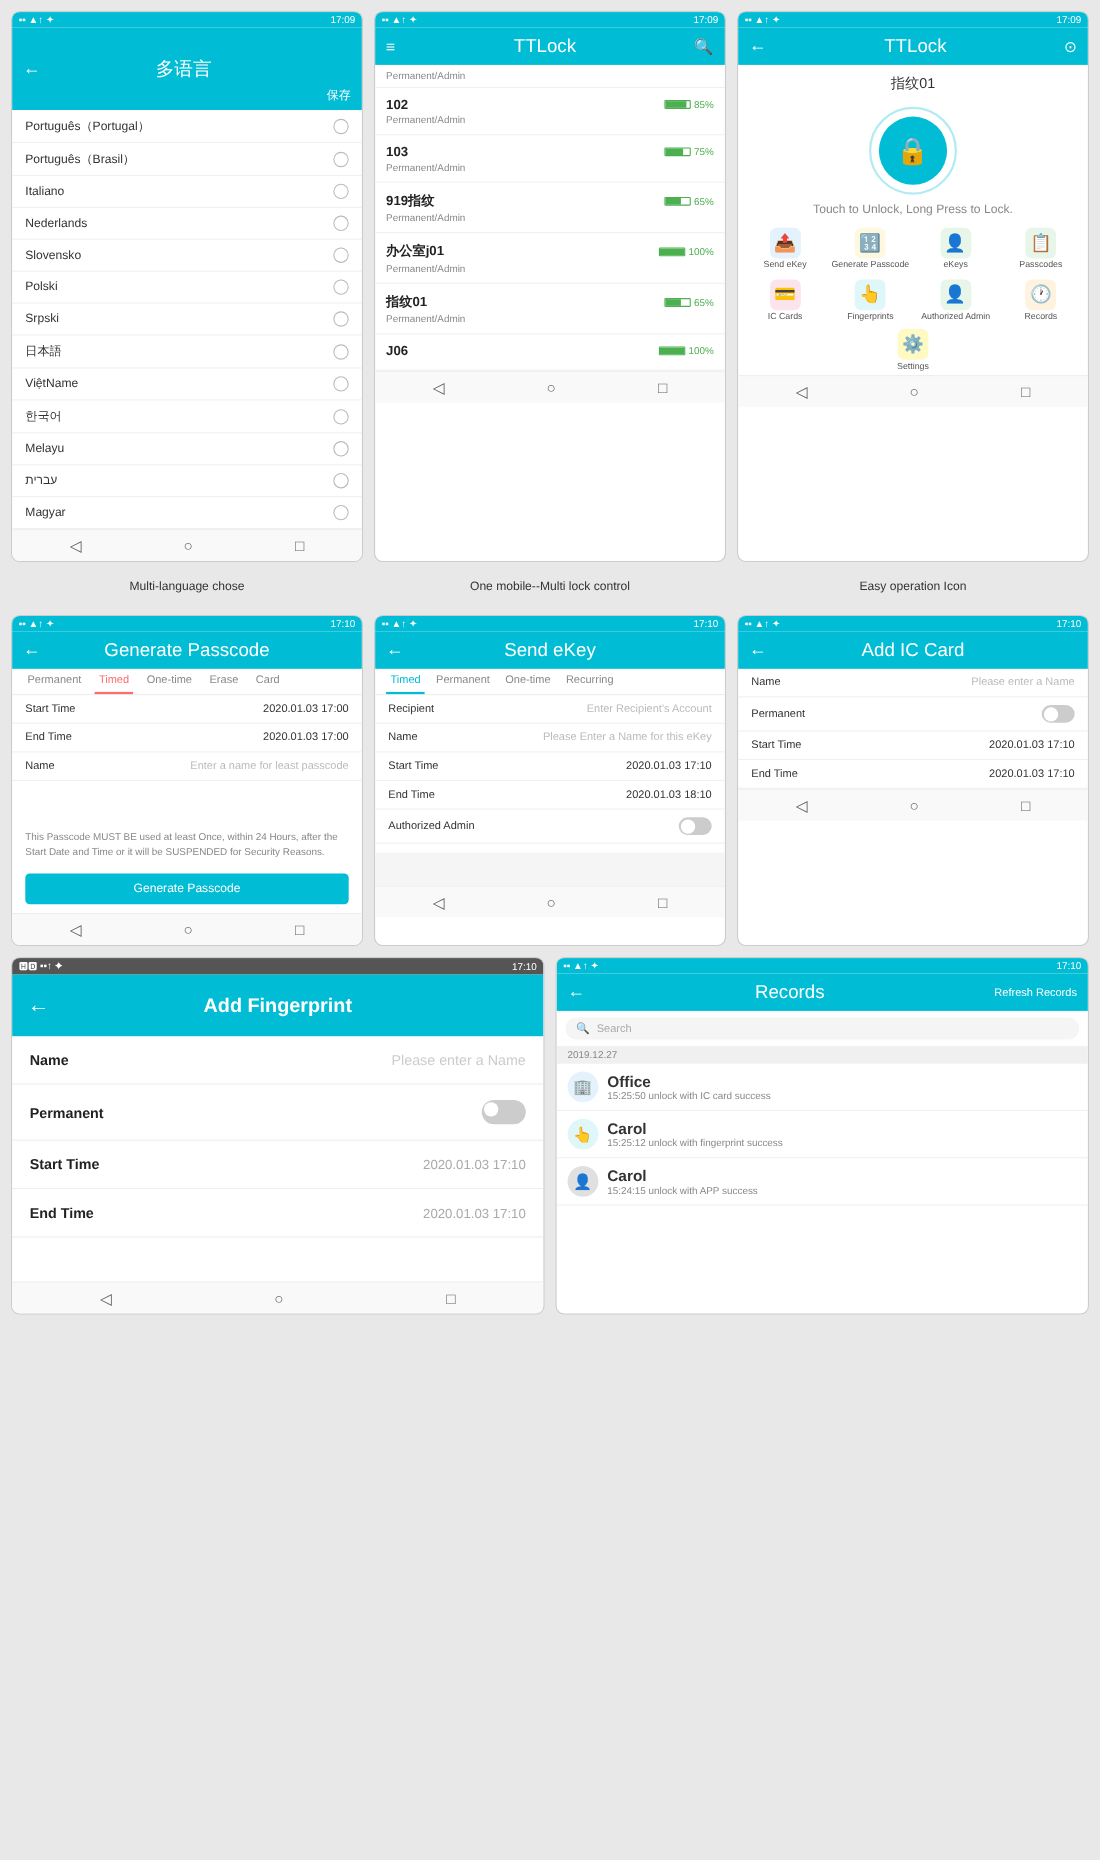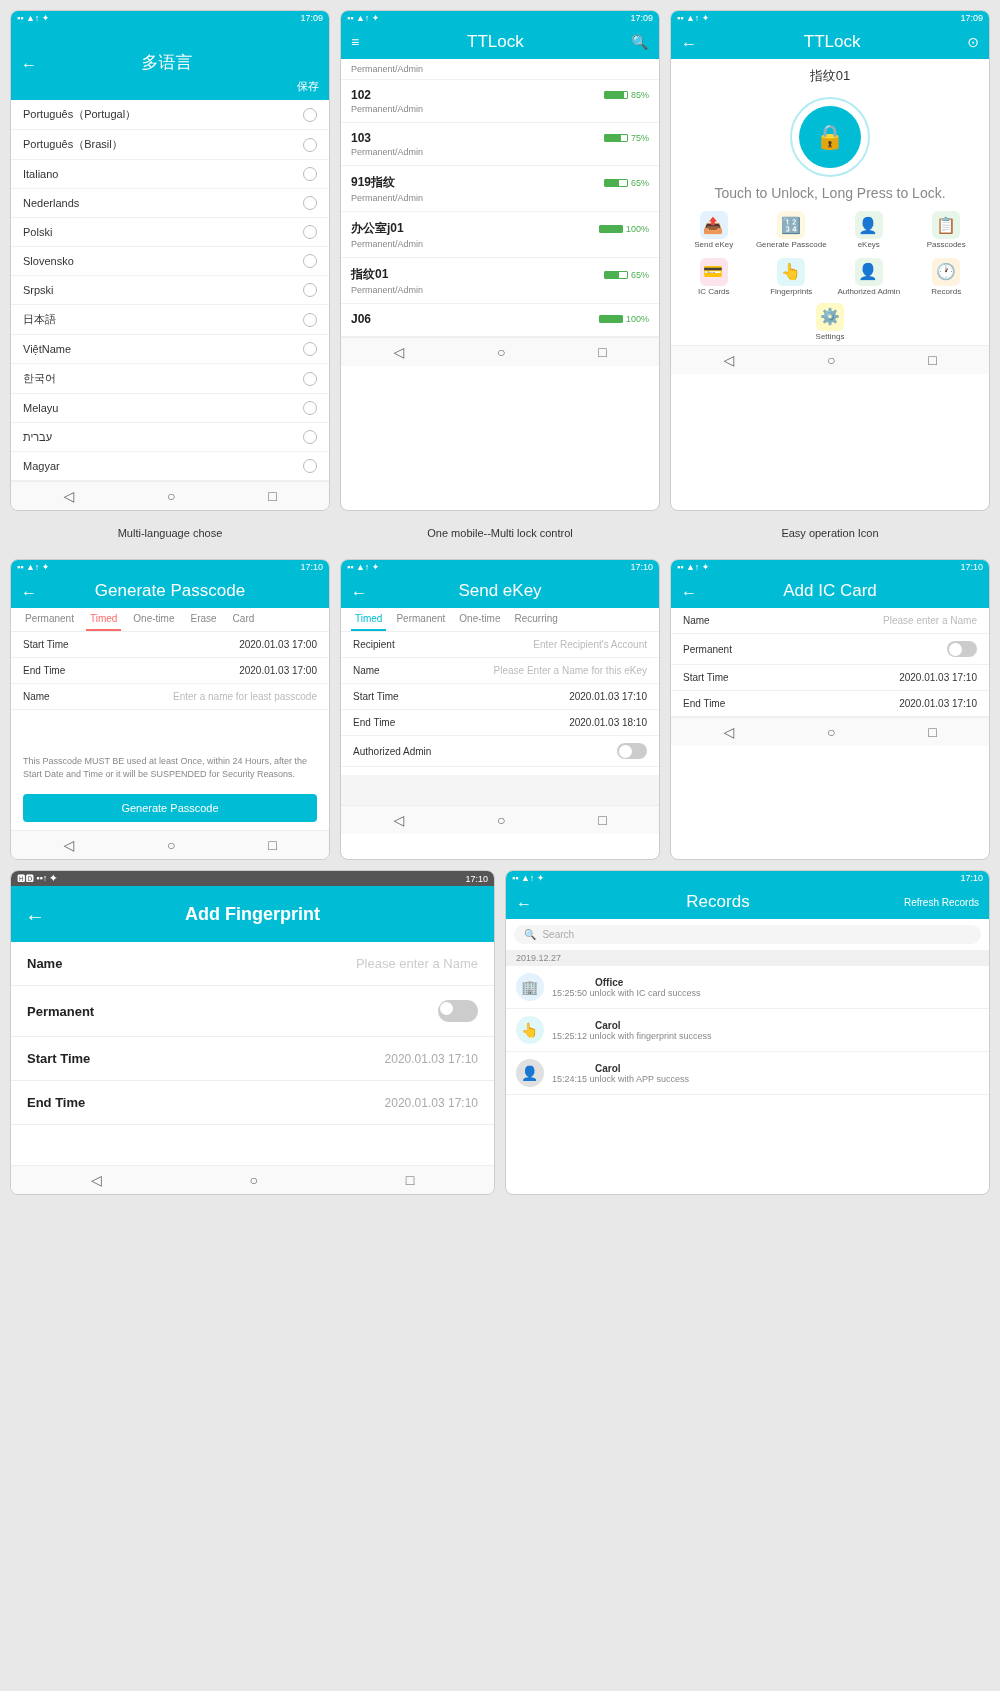--- a/index.html
+++ b/index.html
@@ -125,21 +125,21 @@
     .lock-circle-inner {
       width: 62px; height: 62px;
       border-radius: 50%;
       background: #00bcd4;
       display: flex;
       align-items: center;
       justify-content: center;
       font-size: 24px;
       color: white;
     }
-    .touch-hint { font-size: 14px; color: #888; padding: 0 10px 6px; }
+    .touch-hint { font-size: 11px; color: #888; padding: 0 10px 6px; }
     .icon-grid {
       display: grid;
       grid-template-columns: repeat(4, 1fr);
       gap: 4px;
       padding: 4px 6px;
     }
     .icon-item {
       display: flex;
       flex-direction: column;
       align-items: center;
@@ -287,21 +287,21 @@
     .record-avatar {
       width: 28px; height: 28px;
       border-radius: 50%;
       display: flex;
       align-items: center;
       justify-content: center;
       font-size: 14px;
       flex-shrink: 0;
     }
     .record-info { flex: 1; }
-    .record-name { font-size: 10px; font-weight: 600; color: #333; margin-left: 43px; }
+    .record-name { font-size: 14px; font-weight: 600; color: #333; }
     .record-detail { font-size: 9px; color: #888; }
 
     
     .add-fp-title {
       font-size: 18px;
       font-weight: 600;
       color: white;
       text-align: center;
       flex: 1;
     }
@@ -343,25 +343,25 @@
       </div>
       <div class="lang-item">
         <span>Italiano</span>
         <span class="radio-circle"></span>
       </div>
       <div class="lang-item">
         <span>Nederlands</span>
         <span class="radio-circle"></span>
       </div>
       <div class="lang-item">
+        <span>Slovensko</span>
+        <span class="radio-circle"></span>
+      </div>
+      <div class="lang-item">
         <span>Polski</span>
-        <span class="radio-circle"></span>
-      </div>
-      <div class="lang-item">
-        <span>Slovensko</span>
         <span class="radio-circle"></span>
       </div>
       <div class="lang-item">
         <span>Srpski</span>
         <span class="radio-circle"></span>
       </div>
       <div class="lang-item">
         <span>日本語</span>
         <span class="radio-circle"></span>
       </div>

